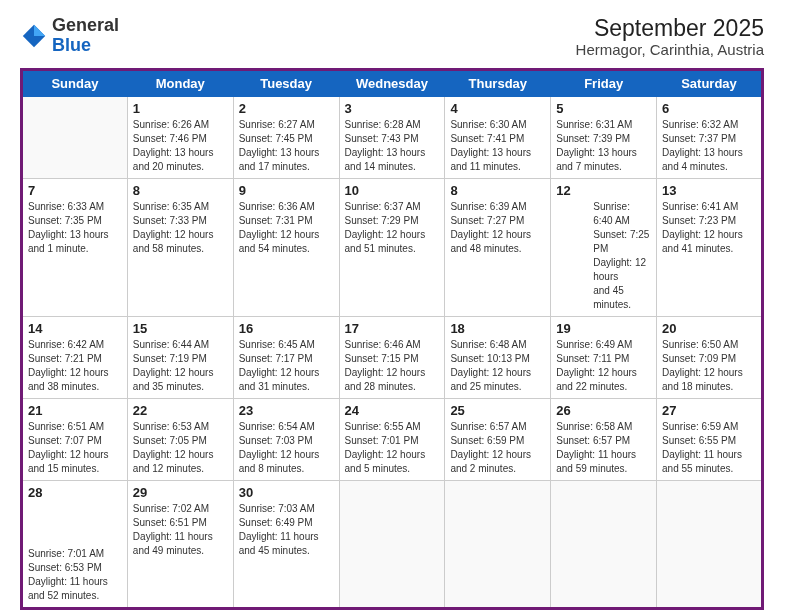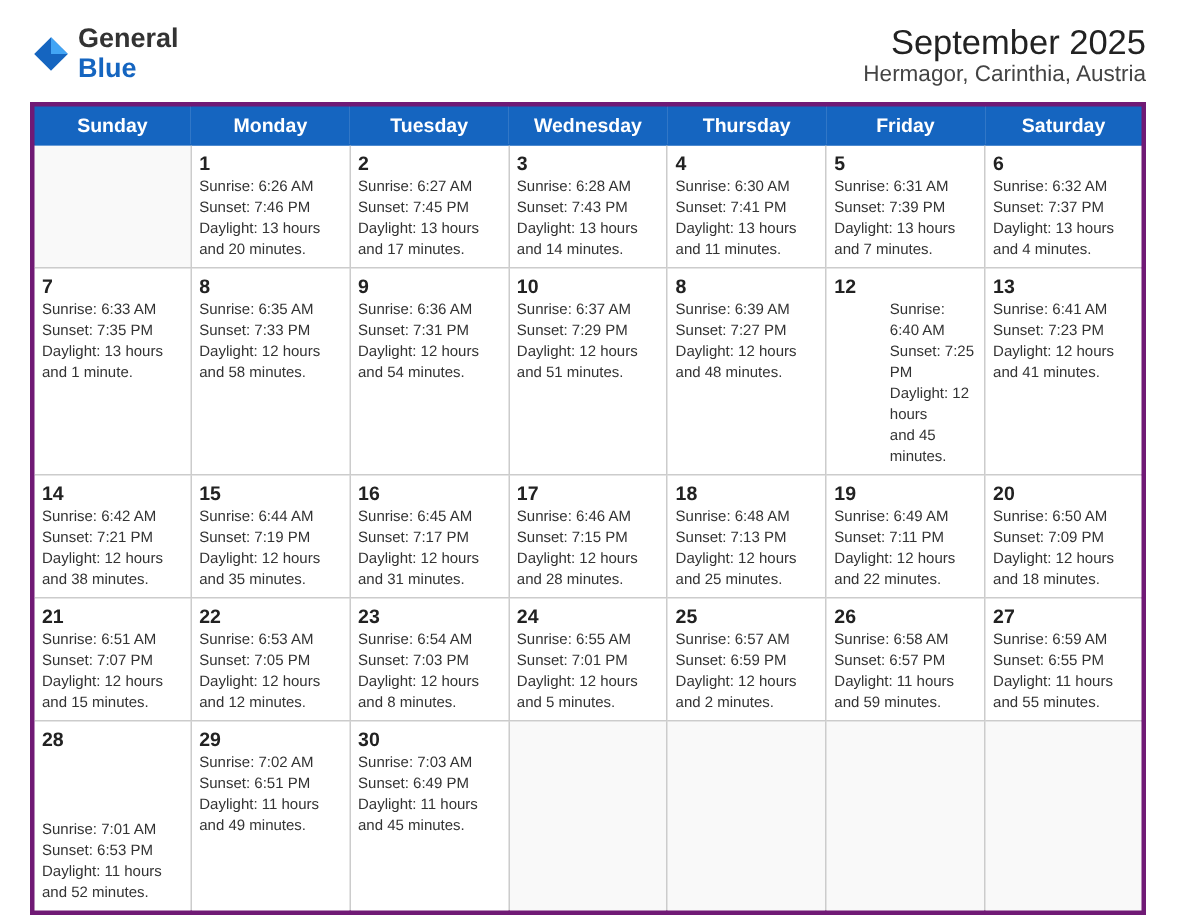--- a/index.html
+++ b/index.html
@@ -253,21 +253,21 @@
           <td>
             <span class="day-num">17</span>
             <div class="day-info" style="white-space: pre-line;">Sunrise: 6:46 AM
 Sunset: 7:15 PM
 Daylight: 12 hours
 and 28 minutes.</div>
           </td>
           <td>
             <span class="day-num">18</span>
             <div class="day-info" style="white-space: pre-line;">Sunrise: 6:48 AM
-Sunset: 7:13 PM
+Sunset: 10:13 PM
 Daylight: 12 hours
 and 25 minutes.</div>
           </td>
           <td>
             <span class="day-num">19</span>
             <div class="day-info" style="white-space: pre-line;">Sunrise: 6:49 AM
 Sunset: 7:11 PM
 Daylight: 12 hours
 and 22 minutes.</div>
           </td>

